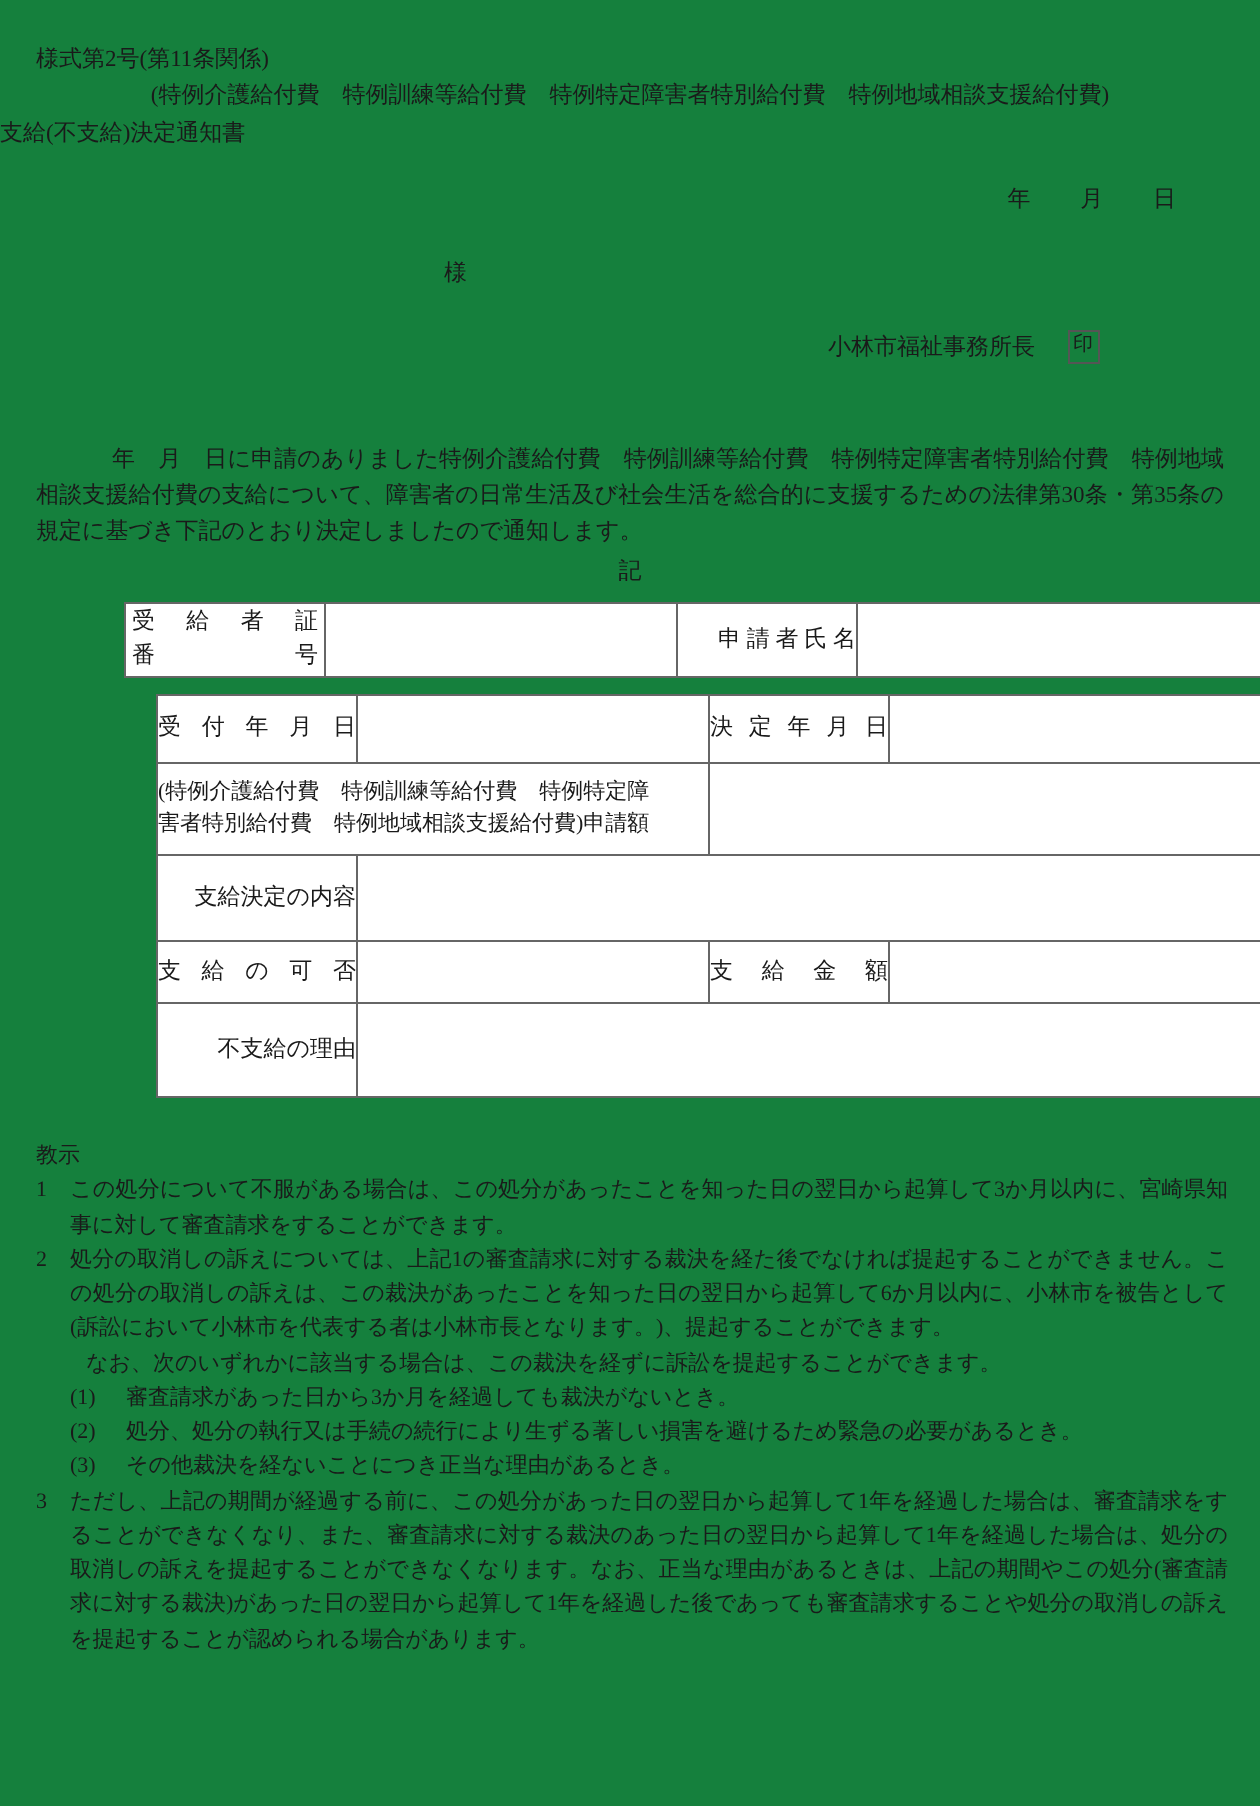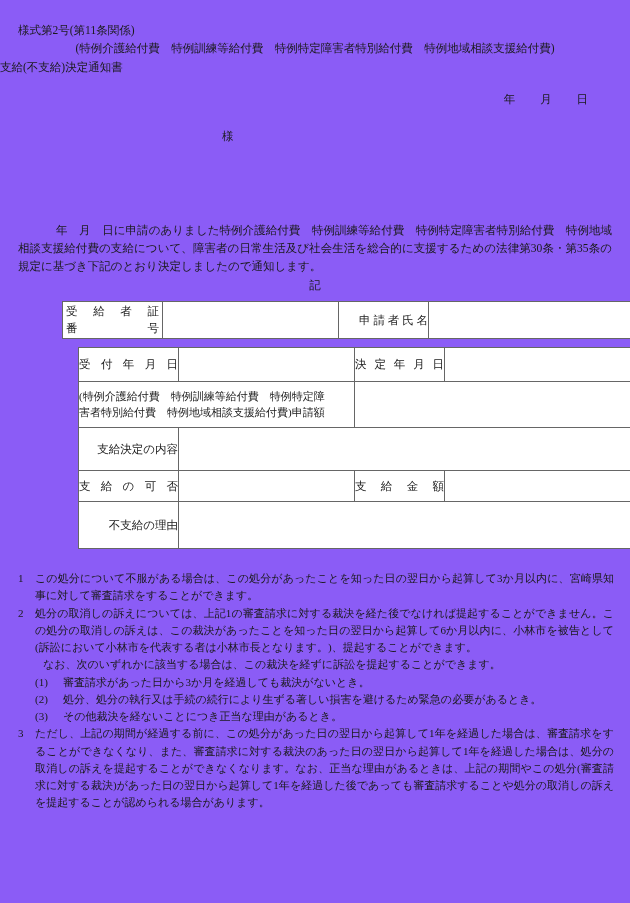--- a/index.html
+++ b/index.html
@@ -9,21 +9,21 @@
   }
   body {
     font-family: "Liberation Serif", "DejaVu Serif", serif;
     color: #1a1a1a;
   }
   .page {
     position: relative;
     width: 630px;
     height: 903px;
     margin: 0 auto;
-    background: #8b5cf6;
+    background: #15803d;
     box-sizing: border-box;
     overflow: hidden;
   }
 
   
   .form-no {
     position: absolute;
     left: 18px;
     top: 24px;
     font-size: 11.5px;
@@ -234,20 +234,24 @@
   <div class="title-line2">支給(不支給)決定通知書</div>
 
   <div class="date-line">
     <span>年</span>
     <span>月</span>
     <span>日</span>
   </div>
 
   <div class="addressee">様</div>
 
+  <div class="issuer">
+    <span>小林市福祉事務所長</span>
+    <span class="seal-box">印</span>
+  </div>
 
   <div class="body-para">年　月　日に申請のありました特例介護給付費　特例訓練等給付費　特例特定障害者特別給付費　特例地域相談支援給付費の支給について、障害者の日常生活及び社会生活を総合的に支援するための法律第30条・第35条の規定に基づき下記のとおり決定しましたので通知します。</div>
   <div class="ki-mark">記</div>
 
   <table class="tbl" id="tbl-receipt">
     <colgroup>
       <col style="width:100px">
       <col style="width:176px">
       <col style="width:90px">
       <col style="width:228px">
@@ -319,20 +323,21 @@
       </tr>
 
       <tr>
         <td class="lbl" style="height:46px">不支給の理由</td>
         <td class="val" colspan="3"></td>
       </tr>
     </tbody>
   </table>
 
   <div class="instr">
+    <div class="instr-head">教示</div>
 
     <div class="instr-item">
       <div class="instr-num">1</div>
       <div class="instr-txt">この処分について不服がある場合は、この処分があったことを知った日の翌日から起算して3か月以内に、宮崎県知事に対して審査請求をすることができます。</div>
     </div>
 
     <div class="instr-item">
       <div class="instr-num">2</div>
       <div class="instr-txt">処分の取消しの訴えについては、上記1の審査請求に対する裁決を経た後でなければ提起することができません。この処分の取消しの訴えは、この裁決があったことを知った日の翌日から起算して6か月以内に、小林市を被告として(訴訟において小林市を代表する者は小林市長となります。)、提起することができます。</div>
     </div>

